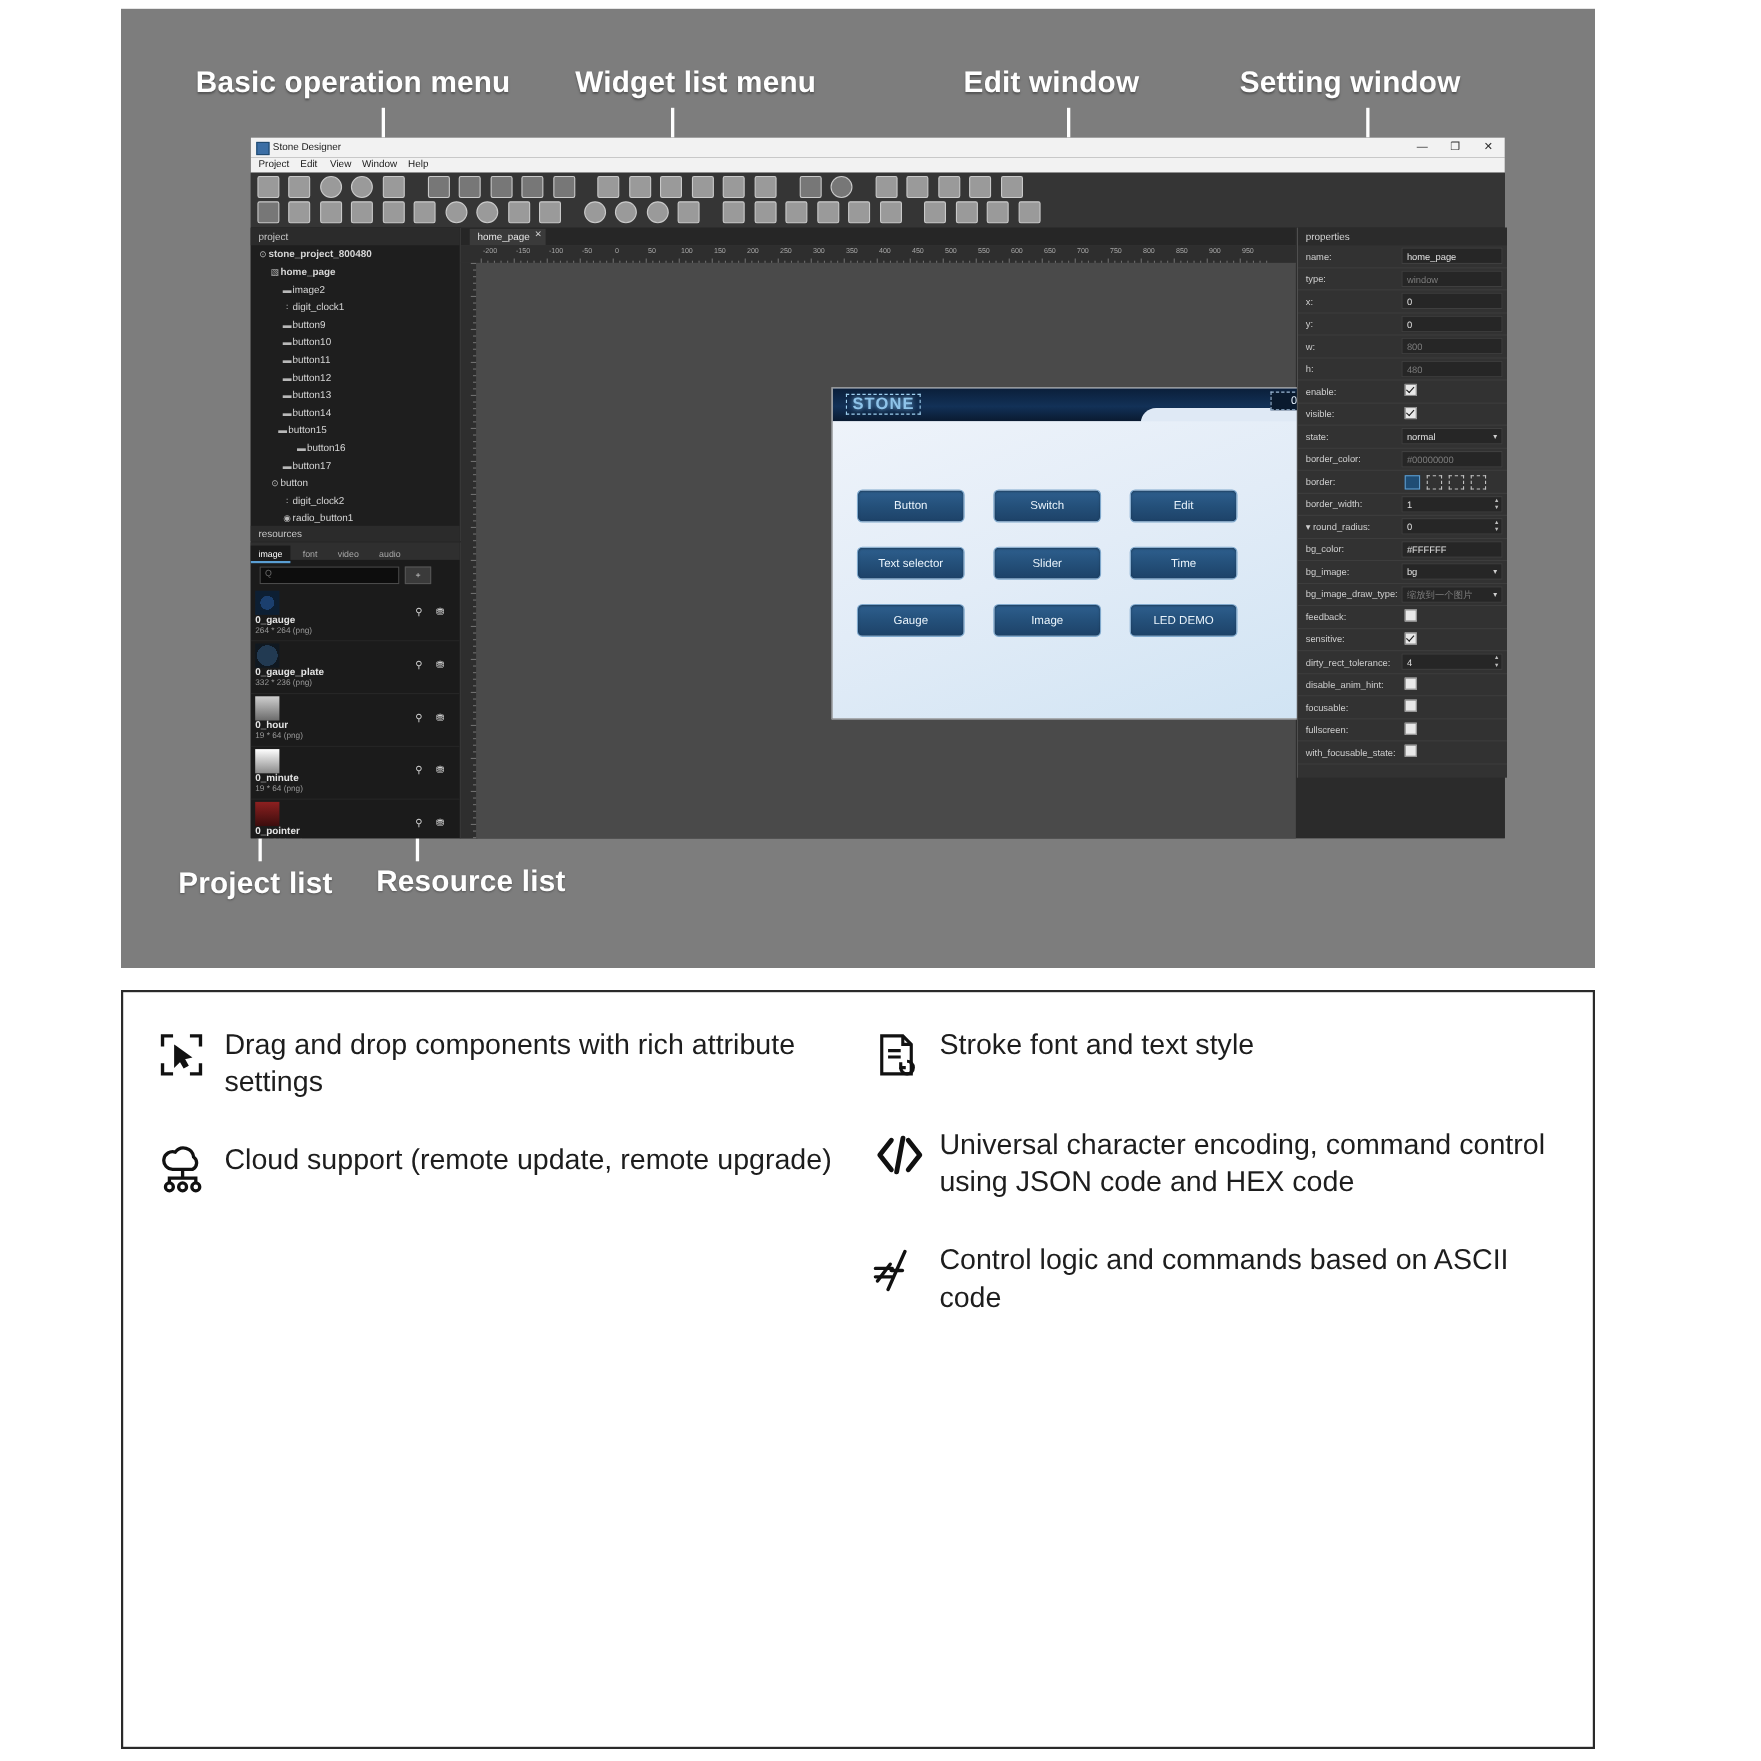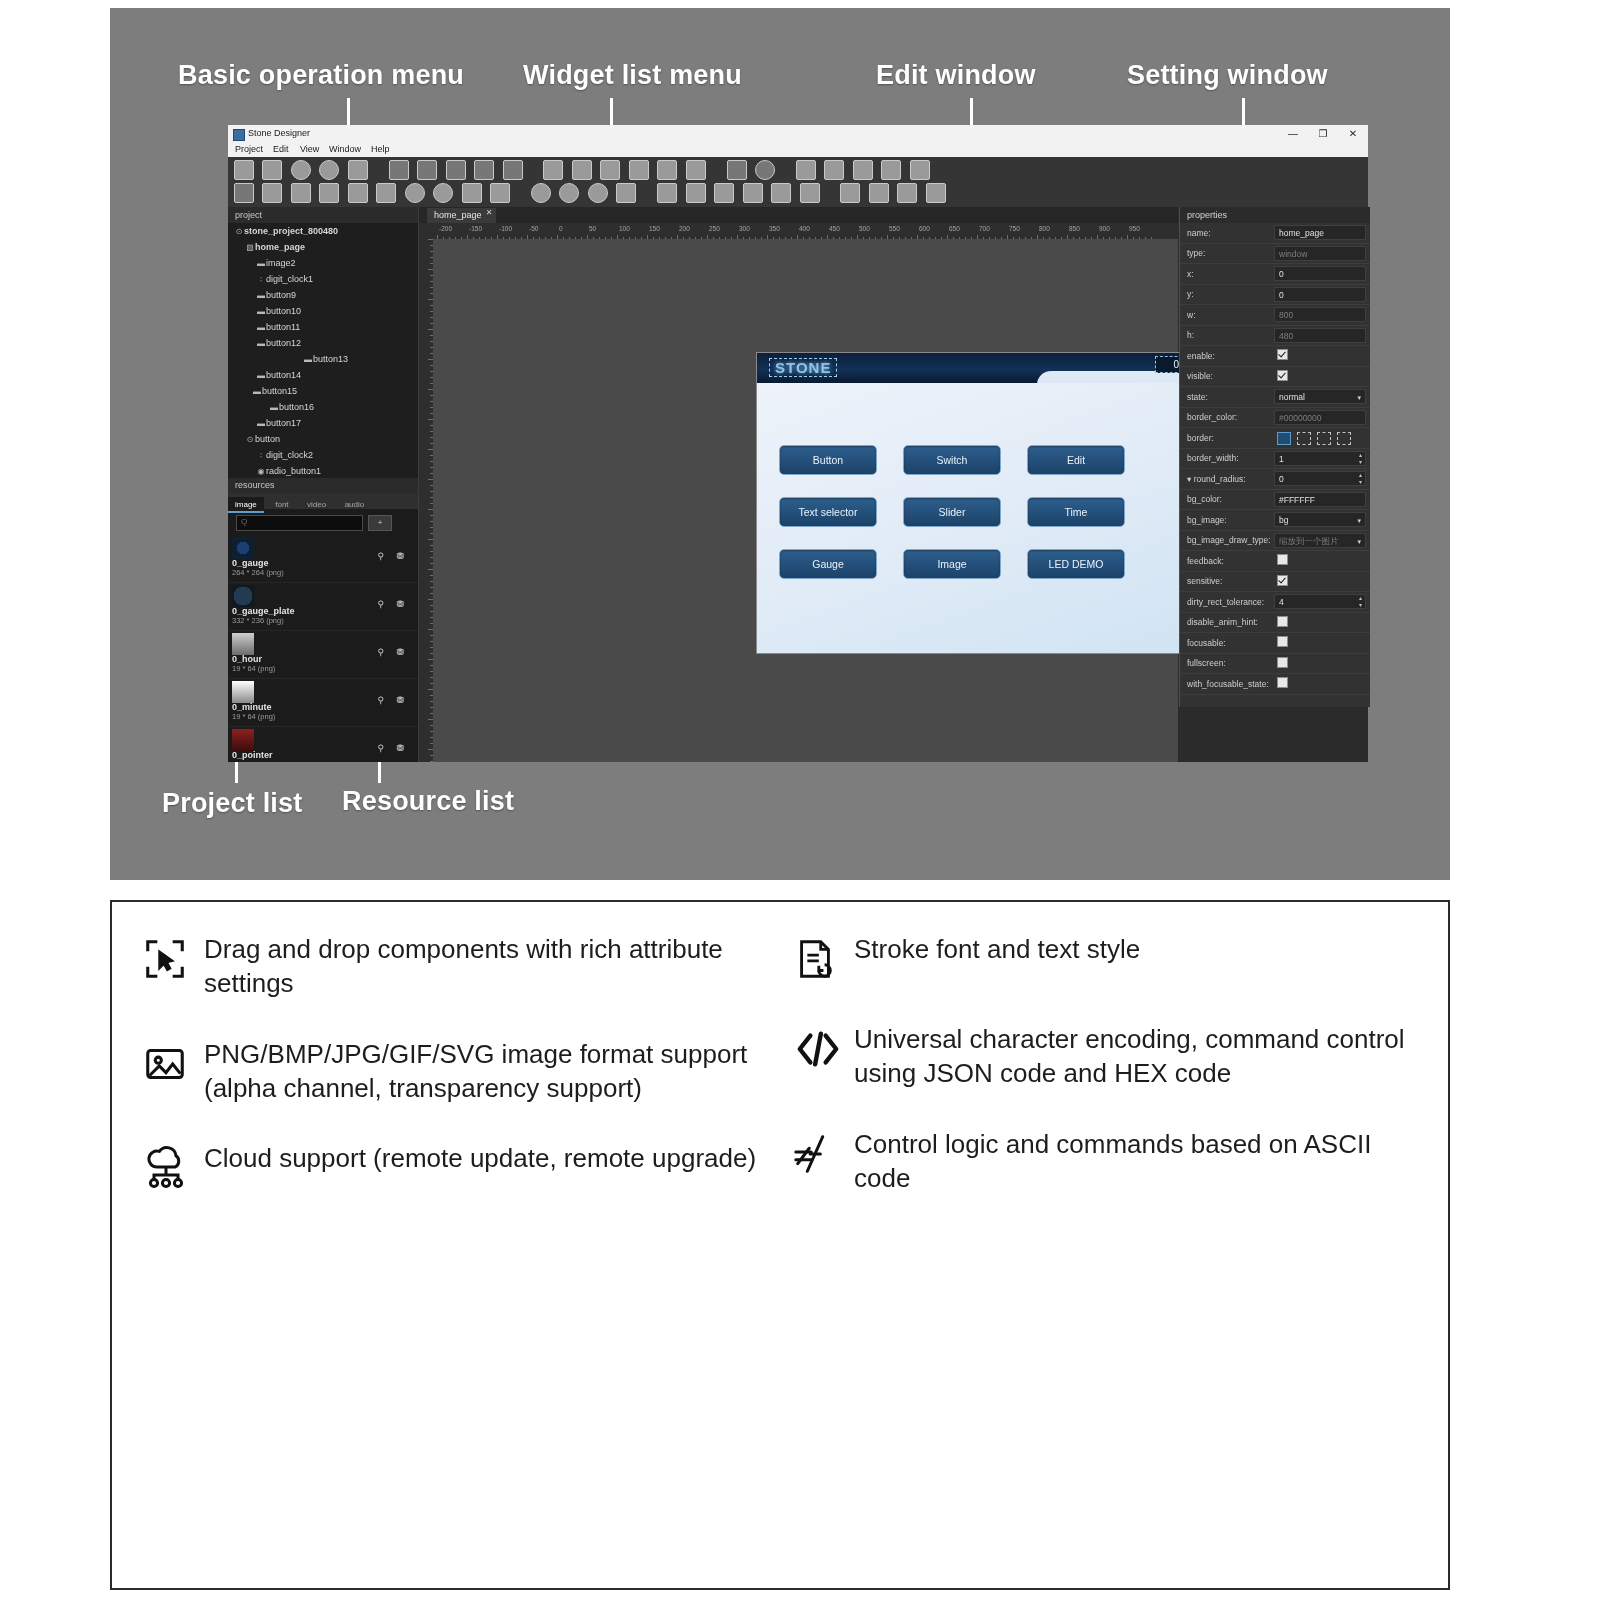--- a/index.html
+++ b/index.html
@@ -226,21 +226,21 @@
       <div id="project-header">project</div>
       <div id="project-tree">
           <div class="tree-row" style="padding-left: 6px;"><span class="tree-mark">⊙</span><span style="font-weight: bold;">stone_project_800480</span></div>
           <div class="tree-row" style="padding-left: 17px;"><span class="tree-mark">▧</span><span style="font-weight: bold;">home_page</span></div>
           <div class="tree-row" style="padding-left: 28px;"><span class="tree-mark">▬</span><span>image2</span></div>
           <div class="tree-row" style="padding-left: 28px;"><span class="tree-mark">∶</span><span>digit_clock1</span></div>
           <div class="tree-row" style="padding-left: 28px;"><span class="tree-mark">▬</span><span>button9</span></div>
           <div class="tree-row" style="padding-left: 28px;"><span class="tree-mark">▬</span><span>button10</span></div>
           <div class="tree-row" style="padding-left: 28px;"><span class="tree-mark">▬</span><span>button11</span></div>
           <div class="tree-row" style="padding-left: 28px;"><span class="tree-mark">▬</span><span>button12</span></div>
-          <div class="tree-row" style="padding-left: 28px; margin-left: 47px;"><span class="tree-mark">▬</span><span>button13</span></div>
+          <div class="tree-row" style="padding-left: 28px;"><span class="tree-mark">▬</span><span>button13</span></div>
           <div class="tree-row" style="padding-left: 28px;"><span class="tree-mark">▬</span><span>button14</span></div>
           <div class="tree-row" style="padding-left: 24px;"><span class="tree-mark">▬</span><span>button15</span></div>
           <div class="tree-row" style="padding-left: 41px;"><span class="tree-mark">▬</span><span>button16</span></div>
           <div class="tree-row" style="padding-left: 28px;"><span class="tree-mark">▬</span><span>button17</span></div>
           <div class="tree-row" style="padding-left: 17px;"><span class="tree-mark">⊙</span><span>button</span></div>
           <div class="tree-row" style="padding-left: 28px;"><span class="tree-mark">∶</span><span>digit_clock2</span></div>
           <div class="tree-row" style="padding-left: 28px;"><span class="tree-mark">◉</span><span>radio_button1</span></div>
         </div>
       <div id="resources-header">resources</div>
     </div>
@@ -668,28 +668,20 @@
 <div id="feature-box">
   <div class="fcol" id="fcol-left">
       <div class="frow">
         <div class="ficon"><svg width="46" height="46" viewBox="0 0 24 24" fill="none" stroke="#111" stroke-width="1.6">
             <path d="M3 8V3h5M21 8V3h-5M3 16v5h5M21 16v5h-5"></path>
             <path d="M9 8l7 5-3 .7 1.8 3.2-1.6.9-1.8-3.2L9 17z" fill="#111" stroke="#111" stroke-width="1"></path>
           </svg></div>
         <div class="ftext">Drag and drop components with rich attribute settings</div>
       </div>
       <div class="frow">
-        <div class="ficon"><svg width="46" height="46" viewBox="0 0 24 24" fill="none" stroke="#111" stroke-width="1.6">
-            <rect x="3" y="5" width="18" height="14" rx="1.5"></rect>
-            <circle cx="8.5" cy="10" r="1.6"></circle>
-            <path d="M4 18l5-5 3.5 3.5L16 12l4 5"></path>
-          </svg></div>
-        <div class="ftext">PNG/BMP/JPG/GIF/SVG image format support (alpha channel, transparency support)</div>
-      </div>
-      <div class="frow">
         <div class="ficon"><svg width="48" height="48" viewBox="0 0 24 24" fill="none" stroke="#111" stroke-width="1.5">
             <path d="M7.5 11a4 4 0 1 1 1.2-7.8A4.6 4.6 0 0 1 17 5.4 3.3 3.3 0 0 1 16.6 11z"></path>
             <path d="M12 11v4M12 15H6v2M12 15h6v2"></path>
             <circle cx="6" cy="19" r="1.8"></circle>
             <circle cx="12" cy="19" r="1.8"></circle>
             <circle cx="18" cy="19" r="1.8"></circle>
           </svg></div>
         <div class="ftext">Cloud support (remote update, remote upgrade)</div>
       </div>
     </div>

